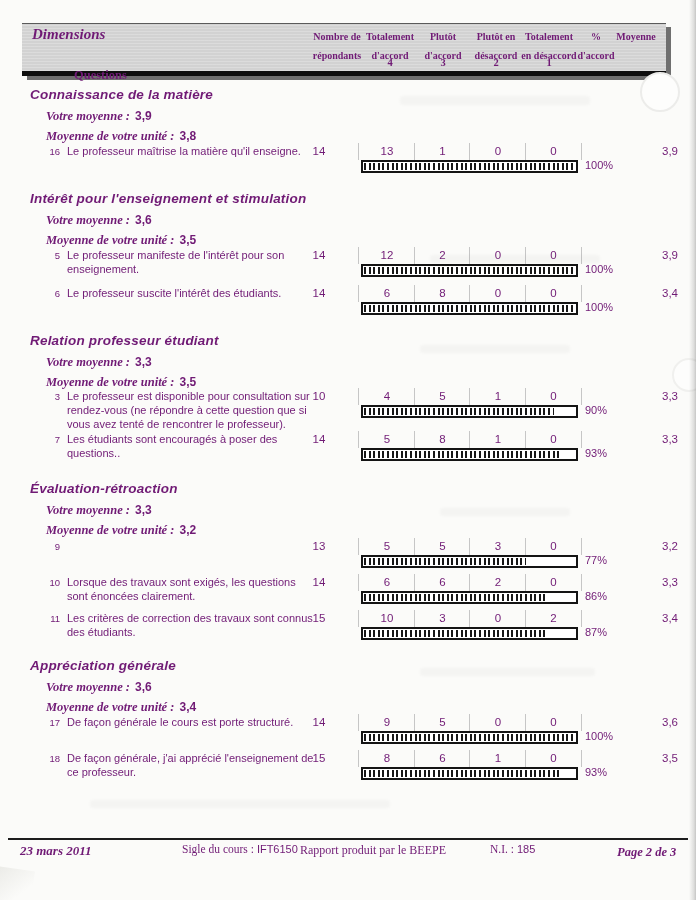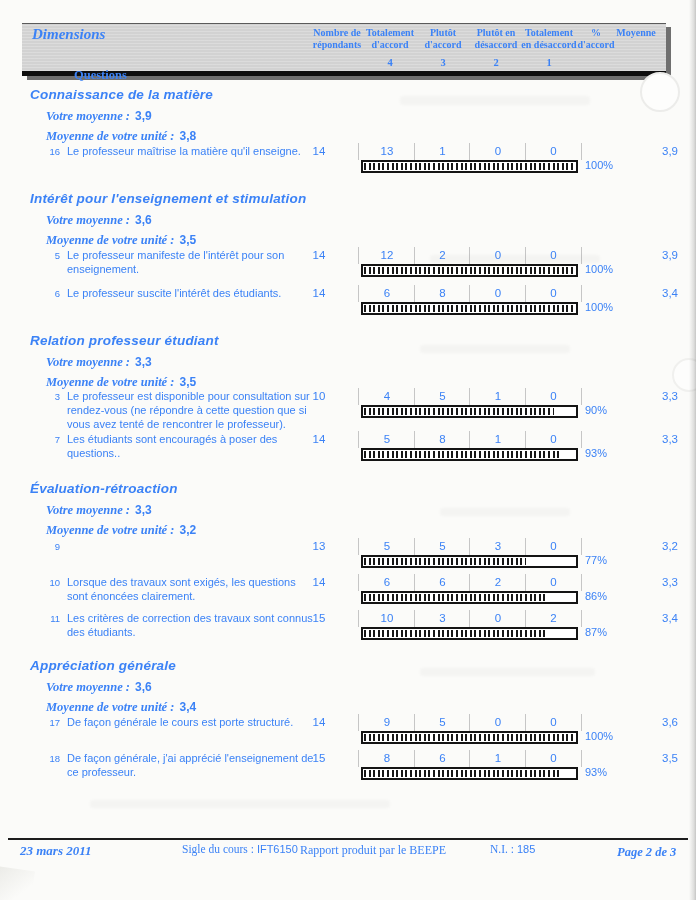--- a/index.html
+++ b/index.html
@@ -1,18 +1,18 @@
 <!DOCTYPE html>
 <html><head>
 <meta charset="utf-8">
 <style>
   html,body{margin:0;padding:0;background:#ffffff;}
   .page{
     position:relative;width:696px;height:900px;overflow:hidden;
-    background:#fbfbf9;color:#3b82f6;
+    background:#fbfbf9;color:#701a75;
     font-family:"Liberation Sans",sans-serif;
     text-decoration:underline;
   }
   .page::after{ 
     content:"";position:absolute;top:0;right:0;width:7px;height:100%;
     background:linear-gradient(90deg,rgba(0,0,0,0) 0%,rgba(90,90,90,.18) 70%,rgba(60,60,60,.28) 100%);
     pointer-events:none;
   }
 
   
@@ -27,21 +27,21 @@
   .hdr-dimensions{
     position:absolute;left:32px;top:26px;
     font-family:"Liberation Serif",serif;font-weight:bold;font-style:italic;font-size:15px;
   }
   .hdr-questions{
     position:absolute;left:74px;top:53px;
     font-family:"Liberation Serif",serif;font-weight:bold;font-size:12.5px;margin-top:15px;
   }
   .hdrcol{
     position:absolute;top:27px;text-align:center;
-    font-family:"Liberation Serif",serif;font-weight:bold;font-size:10px;line-height:12px;
+    font-family:"Liberation Serif",serif;font-weight:bold;font-size:10px;line-height:19px;
   }
   .scale{
     position:absolute;top:57px;width:56px;text-align:center;
     font-family:"Liberation Serif",serif;font-weight:bold;font-size:10.5px;
   }
 
   
   .stitle{
     position:absolute;left:30px;
     font-weight:bold;font-style:italic;font-size:13.5px;letter-spacing:.2px;

